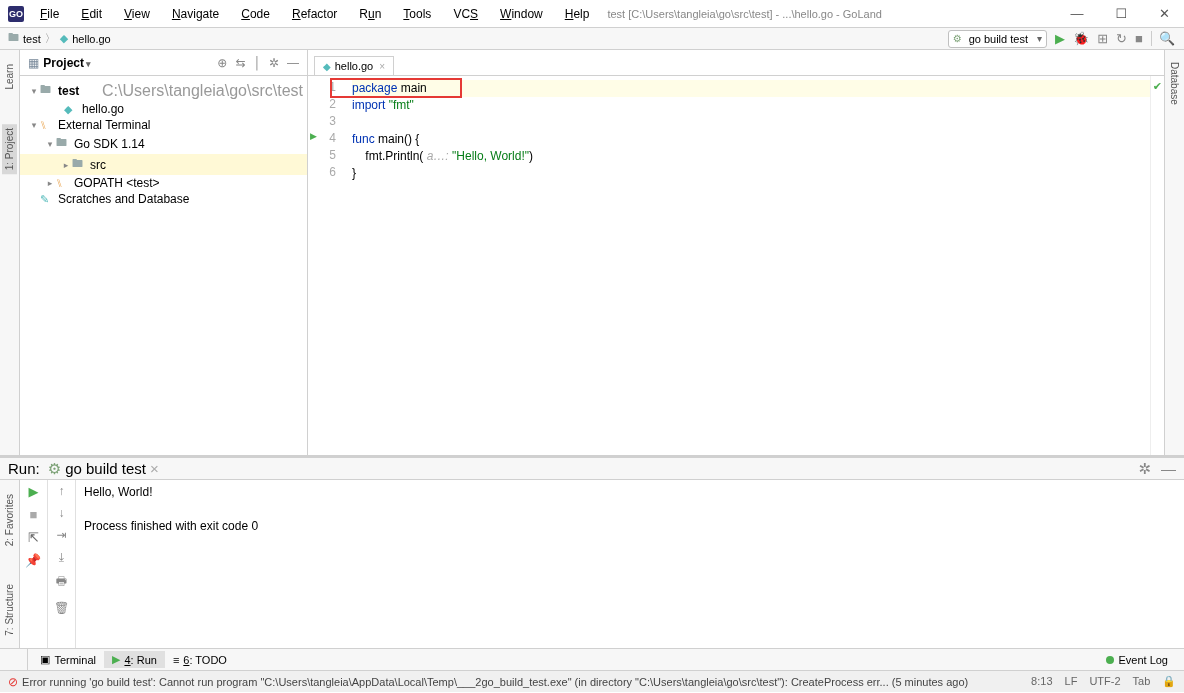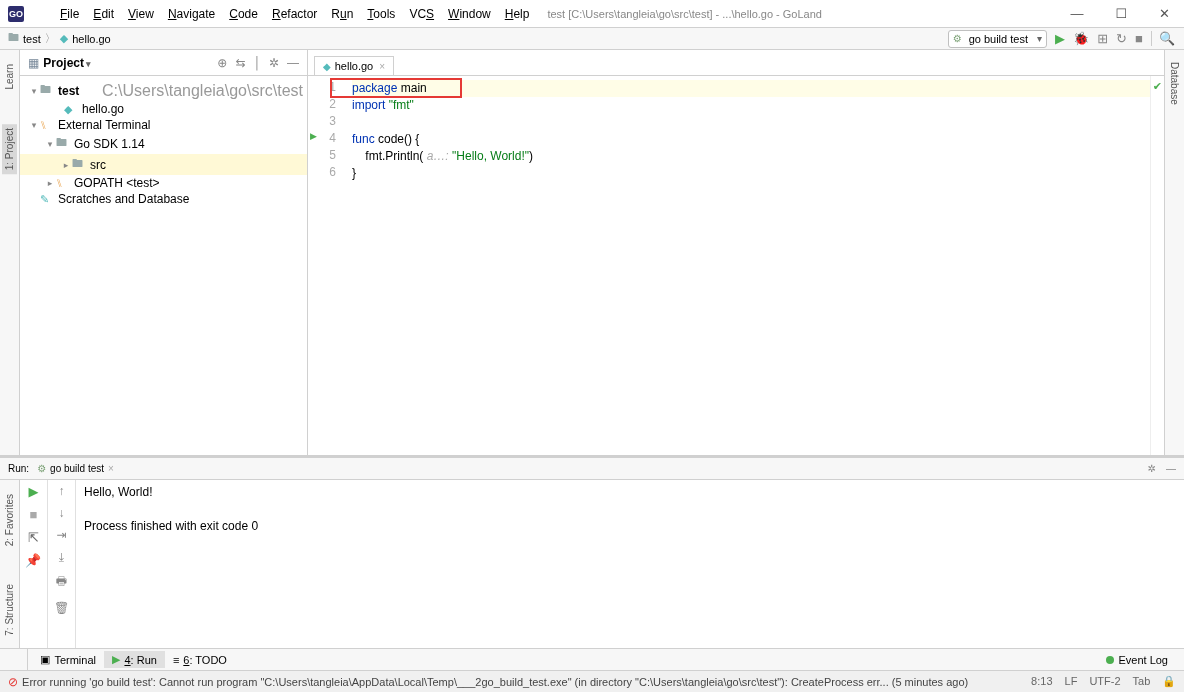--- a/index.html
+++ b/index.html
@@ -1,19 +1,19 @@
 <!DOCTYPE html>
 <html><head>
 <meta charset="utf-8">
 <style>
 * { margin: 0; padding: 0; box-sizing: border-box; font-family: "Segoe UI", Arial, sans-serif; }
 body { width: 1184px; height: 693px; background: #fff; font-size: 12px; color: #000; overflow: hidden; position: relative; }
 .titlebar { height: 28px; display: flex; align-items: center; padding: 0 8px; border-bottom: 1px solid #d0d0d0; }
 .titlebar .logo { width: 16px; height: 16px; background: #2d2d6d; color: #fff; display: flex; align-items: center; justify-content: center; font-size: 9px; font-weight: bold; border-radius: 2px; margin-right: 10px; }
-.titlebar .menus { display: flex; gap: 2px; margin-left: 20px; }
+.titlebar .menus { display: flex; gap: 10px; }
 .titlebar .menus span { padding: 2px 6px; cursor: pointer; }
 .titlebar .menus span u { text-decoration: underline; }
 .titlebar .title-path { margin-left: 12px; color: #888; font-size: 11px; }
 .titlebar .winbtns { margin-left: auto; display: flex; gap: 20px; font-size: 13px; color: #555; }
 .titlebar .winbtns span { cursor: pointer; padding: 2px 6px; }
 
 .navbar { height: 22px; display: flex; align-items: center; padding: 0 8px; background: #f7f7f7; border-bottom: 1px solid #d0d0d0; }
 .navbar .crumb { display: flex; align-items: center; gap: 4px; font-size: 11px; }
 .navbar .crumb .sep { color: #888; }
 .navbar .right-tools { margin-left: auto; display: flex; align-items: center; gap: 8px; }
@@ -65,21 +65,21 @@
 .code .str { color: #067d17; }
 .code .param-hint { color: #aaa; font-style: italic; }
 .code .red-box { position: absolute; border: 2px solid #e53935; top: 2px; left: -14px; width: 132px; height: 20px; pointer-events: none; }
 .editor-right-margin { width: 14px; border-left: 1px solid #eee; position: relative; }
 .editor-right-margin .check { color: #4caf50; font-size: 11px; position: absolute; top: 4px; right: 2px; }
 
 .right-rail { width: 20px; background: #f7f7f7; border-left: 1px solid #d0d0d0; display: flex; flex-direction: column; align-items: center; padding-top: 8px; }
 .right-rail .rail-item { writing-mode: vertical-lr; font-size: 10px; color: #555; cursor: pointer; padding: 4px 2px; }
 
 .run-panel { border-top: 3px solid #d0d0d0; }
-.run-header { height: 22px; display: flex; align-items: center; padding: 0 8px; font-size: 10px; border-bottom: 1px solid #d0d0d0; background: #f7f7f7; }
+.run-header { height: 22px; display: flex; align-items: center; padding: 0 8px; font-size: 15px; border-bottom: 1px solid #d0d0d0; background: #f7f7f7; }
 .run-header .rlabel { }
 .run-header .rtab { margin-left: 8px; display: flex; align-items: center; gap: 4px; }
 .run-header .rtab .close { color: #aaa; }
 .run-header .rbtns { margin-left: auto; display: flex; gap: 10px; color: #888; }
 .run-header .rbtns span { cursor: pointer; }
 .run-body { display: flex; height: 168px; }
 .run-toolbar { width: 28px; display: flex; flex-direction: column; align-items: center; gap: 8px; padding-top: 4px; border-right: 1px solid #e0e0e0; color: #666; }
 .run-toolbar span { cursor: pointer; font-size: 13px; }
 .run-toolbar .play { color: #4caf50; }
 .run-toolbar2 { width: 28px; display: flex; flex-direction: column; align-items: center; gap: 8px; padding-top: 4px; border-right: 1px solid #e0e0e0; color: #888; }
@@ -229,21 +229,21 @@
         <div class="ln">3</div>
         <div class="ln">4<span class="run-g">▶</span></div>
         <div class="ln">5</div>
         <div class="ln">6</div>
       </div>
       <div class="code">
         <div class="red-box"></div>
         <div class="cline hl"><span class="kw">package</span><span> main</span></div>
         <div class="cline"><span class="kw">import</span><span> </span><span class="str">"fmt"</span></div>
         <div class="cline"></div>
-        <div class="cline"><span class="kw">func</span><span> code() {</span></div>
+        <div class="cline"><span class="kw">func</span><span> main() {</span></div>
         <div class="cline"><span>    fmt.Println(</span><span class="param-hint"> a…:</span><span> </span><span class="str">"Hello, World!"</span><span>)</span></div>
         <div class="cline"><span>}</span></div>
       </div>
       <div class="editor-right-margin">
         <span class="check">✔</span>
       </div>
     </div>
   </div>
 
   <div class="right-rail">

